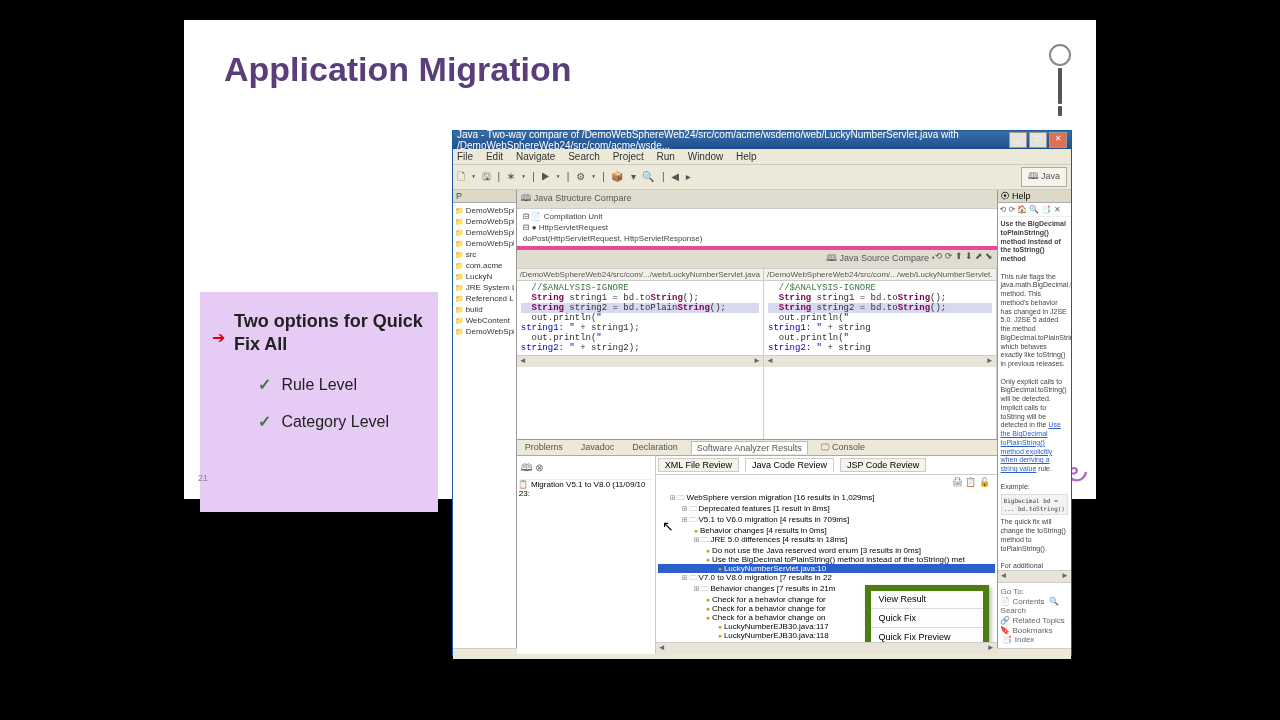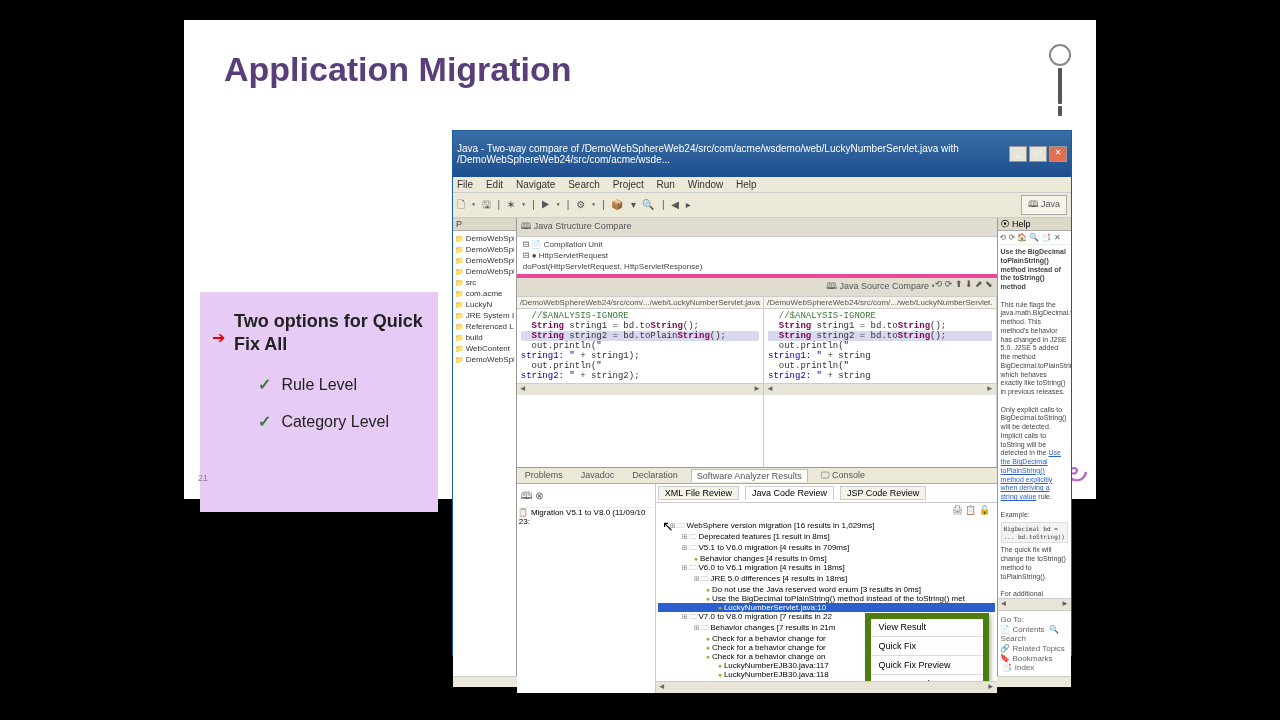--- a/index.html
+++ b/index.html
@@ -11,21 +11,21 @@
 .callout{position:absolute;left:16px;top:272px;width:238px;height:220px;background:#e6ccf5;padding:18px 14px;box-sizing:border-box}
 .callout .arrow{color:#d00;font-size:16px;position:absolute;left:12px;top:36px}
 .callout-head{font-size:18px;font-weight:bold;color:#222;margin-left:20px;line-height:1.3}
 .callout ul{list-style:none;padding:0;margin:18px 0 0 44px}
 .callout li{font-size:16px;color:#222;margin:18px 0}
 .callout li .ck{color:#3c7a3c;font-weight:bold;margin-right:10px}
 .page-num{position:absolute;left:14px;bottom:16px;font-size:9px;color:#888}
 .swirl{position:absolute;right:8px;bottom:4px;font-size:28px;color:#b565c9}
 
 .ide{position:absolute;left:268px;top:110px;width:618px;height:524px;border:1px solid #1c5aa0;background:#ece9d8}
-.ide .titlebar{height:18px;background:linear-gradient(#3a6ea5,#1d4e8f);color:#fff;font-size:10px;padding:14px 4px;display:flex;justify-content:space-between;align-items:center}
+.ide .titlebar{height:18px;background:linear-gradient(#3a6ea5,#1d4e8f);color:#fff;font-size:10px;padding:0 4px;display:flex;justify-content:space-between;align-items:center}
 .winbtns{display:flex;gap:2px}
 .winbtn{width:16px;height:14px;background:#e6e3d8;border:1px solid #999;font-size:8px;text-align:center;line-height:12px}
 .winbtn.close{background:#e07050}
 .menubar{background:#ece9d8;padding:2px 4px;font-size:10px;color:#333}
 .menubar span{margin-right:10px}
 .toolbar{background:#ece9d8;border-top:1px solid #ccc;border-bottom:1px solid #ccc;padding:2px 4px;font-size:10px;color:#555;display:flex;justify-content:space-between;align-items:center}
 .tb-icons{letter-spacing:2px}
 .persp{border:1px solid #aaa;padding:1px 6px;background:#f5f3ea;font-size:9px}
 
 .body-area{display:flex;height:458px}
@@ -211,21 +211,20 @@
                 <span class="rtab active">Java Code Review</span>
                 <span class="rtab">JSP Code Review</span>
               </div>
               <div class="rtool">🖨 📋 🔓</div>
               <div class="res-tree" id="res-tree">
 
                 <div class="nd i1">WebSphere version migration [16 results in 1,029ms]</div>
                   <div class="nd i2">Deprecated features [1 result in 8ms]</div>
                   <div class="nd i2">V5.1 to V6.0 migration [4 results in 709ms]</div>
                   <div class="nd i3 leaf">Behavior changes [4 results in 0ms]</div>
-                  <div class="nd i2">V6.0 to V6.1 migration [4 results in 18ms]</div>
                   <div class="nd i3">JRE 5.0 differences [4 results in 18ms]</div>
                   <div class="nd i4 leaf">Do not use the Java reserved word enum [3 results in 0ms]</div>
                   <div class="nd i4 leaf">Use the BigDecimal toPlainString() method instead of the toString() met</div>
                   <div class="nd i5 leaf sel">LuckyNumberServlet.java:10</div>
                   <div class="nd i2">V7.0 to V8.0 migration [7 results in 22</div>
                   <div class="nd i3">Behavior changes [7 results in 21m</div>
                   <div class="nd i4 leaf">Check for a behavior change for</div>
                   <div class="nd i4 leaf">Check for a behavior change for</div>
                   <div class="nd i4 leaf">Check for a behavior change on</div>
                   <div class="nd i5 leaf">LuckyNumberEJB30.java:117</div>

